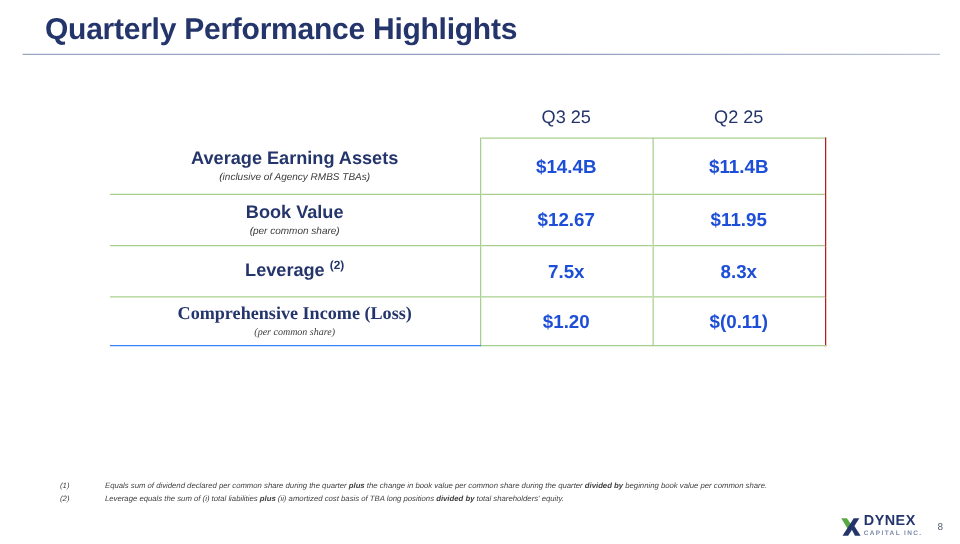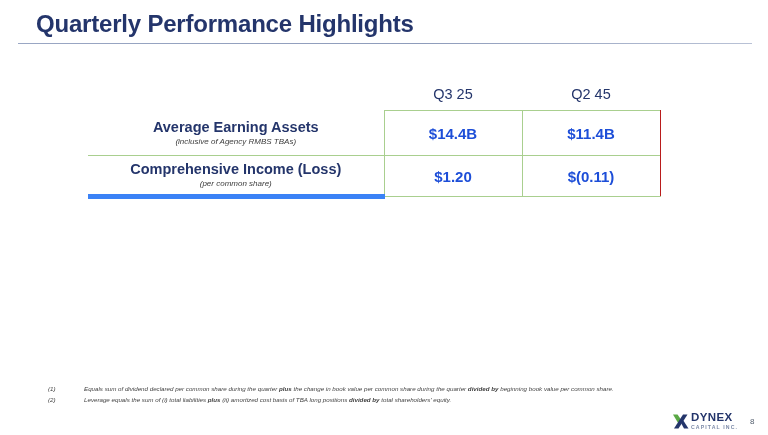--- a/index.html
+++ b/index.html
@@ -112,21 +112,21 @@
   }
   .row-value.first { border-top: 1px solid #a9cf8f; }
   .row-value.last-col { border-right: 1px solid #b91c1c; }
 
   
   tr.r-tall  .row-label, tr.r-tall  .row-value  { height: 44px; }
   tr.r-mid   .row-label, tr.r-mid   .row-value  { height: 40px; }
   tr.r-short .row-label, tr.r-short .row-value  { height: 38px; }
 
   
-  tr.r-last .row-label { border-bottom: 5px solid #3b82f6; }
+  tr.r-last .row-label { border-bottom: 1px solid #3b82f6; font-family: Liberation Serif, serif; }
   tr.r-last .row-value { border-bottom: 1px solid #a9cf8f; }
 
   
   #footnotes {
     position: absolute;
     left: 48px;
     top: 384px;
     width: 706px;
   }
   .fn-row {
@@ -194,37 +194,56 @@
 <table id="metrics-table">
   <colgroup>
     <col class="c-label">
       <col class="c-q3">
       <col class="c-q2">
   </colgroup>
   <thead>
     <tr>
       <th class="hdr-cell hdr-blank"></th>
       <th class="hdr-cell">Q3 25</th>
-      <th class="hdr-cell">Q2 45</th>
+      <th class="hdr-cell">Q2 25</th>
     </tr>
   </thead>
   <tbody>
 
     <tr class="r-tall">
       <td class="row-label first">
         <div class="metric-name">
           <span>Average Earning Assets</span>
         </div>
         <div class="metric-sub">(inclusive of Agency RMBS TBAs)</div>
       </td>
       <td class="row-value first">$14.4B</td>
       <td class="row-value first last-col">$11.4B</td>
     </tr>
 
-
+    <tr class="r-mid">
+      <td class="row-label">
+        <div class="metric-name">
+          <span>Book Value</span>
+        </div>
+        <div class="metric-sub">(per common share)</div>
+      </td>
+      <td class="row-value">$12.67</td>
+      <td class="row-value last-col">$11.95</td>
+    </tr>
+
+    <tr class="r-mid">
+      <td class="row-label">
+        <div class="metric-name">
+          <span>Leverage</span> <sup>(2)</sup>
+        </div>
+      </td>
+      <td class="row-value">7.5x</td>
+      <td class="row-value last-col">8.3x</td>
+    </tr>
 
 
     <tr class="r-short r-last">
       <td class="row-label">
         <div class="metric-name">
           <span>Comprehensive Income (Loss)</span>
         </div>
         <div class="metric-sub">(per common share)</div>
       </td>
       <td class="row-value">$1.20</td>

